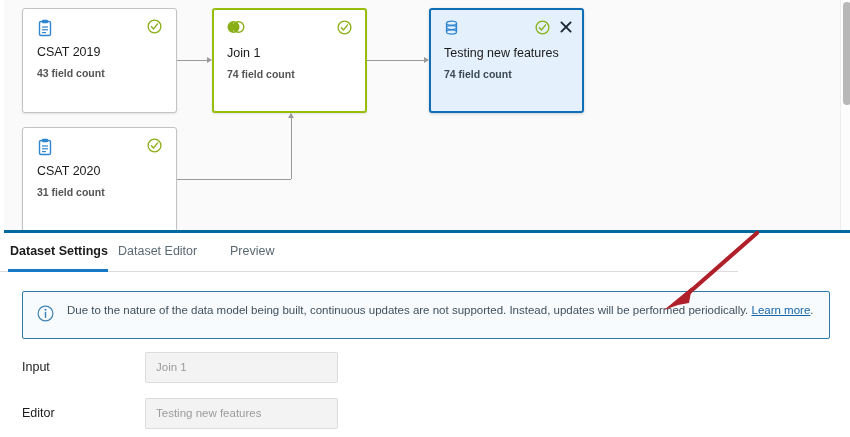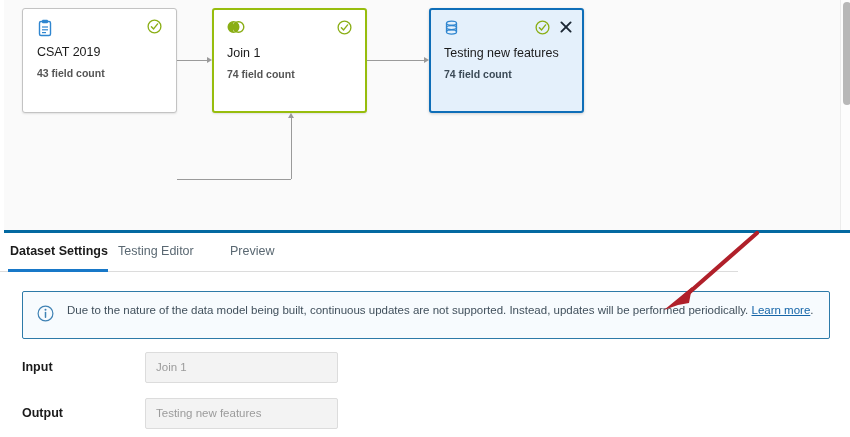--- a/index.html
+++ b/index.html
@@ -146,21 +146,21 @@
     position: absolute; left: 44px; top: 10px; right: 14px;
     font-size: 11.5px; line-height: 16.5px; color: #41505c;
   }
   .banner .link {
     color: #1565a8; text-decoration: underline; cursor: pointer; text-align: center;
   }
 
   .field-row { position: absolute; left: 22px; }
   .field-row .lbl {
     position: absolute; left: 0; top: 8px;
-    font-size: 12.5px; font-weight: bold; color: #1b1b1b;
+    font-size: 12.5px; font-weight: normal; color: #1b1b1b;
   }
   .field-row .box {
     position: absolute; left: 123px; top: 0;
     width: 193px; height: 31px;
     background: #f3f3f3;
     border: 1px solid #dcdcdc;
     border-radius: 2px;
   }
   .field-row .box .val {
     position: absolute; left: 10px; top: 8px;
@@ -205,20 +205,41 @@
             <svg width="15" height="15" viewBox="0 0 15 15">
               <circle cx="7.5" cy="7.5" r="6.4" fill="none" stroke="#8aae15" stroke-width="1.3"></circle>
               <path d="M4.4 7.7 L6.6 9.9 L10.6 4.9" fill="none" stroke="#8aae15" stroke-width="1.4" stroke-linecap="round" stroke-linejoin="round"></path>
             </svg>
           </span>
         </div>
         <div class="title">CSAT 2019</div>
         <div class="sub">43 field count</div>
       </div>
 
+      <div class="node" id="node-csat2020">
+        <div class="hdr">
+          <span class="type-icon">
+            <svg width="16" height="18" viewBox="0 0 16 18">
+              <rect x="2.5" y="2.5" width="11" height="14" rx="1.5" fill="none" stroke="#2f86d0" stroke-width="1.4"></rect>
+              <rect x="5" y="0.8" width="6" height="3.4" rx="1" fill="#2f86d0"></rect>
+              <line x1="5" y1="8" x2="11" y2="8" stroke="#2f86d0" stroke-width="1.2"></line>
+              <line x1="5" y1="10.8" x2="11" y2="10.8" stroke="#2f86d0" stroke-width="1.2"></line>
+              <line x1="5" y1="13.6" x2="9" y2="13.6" stroke="#2f86d0" stroke-width="1.2"></line>
+            </svg>
+          </span>
+          <span class="ok-icon">
+            <svg width="15" height="15" viewBox="0 0 15 15">
+              <circle cx="7.5" cy="7.5" r="6.4" fill="none" stroke="#8aae15" stroke-width="1.3"></circle>
+              <path d="M4.4 7.7 L6.6 9.9 L10.6 4.9" fill="none" stroke="#8aae15" stroke-width="1.4" stroke-linecap="round" stroke-linejoin="round"></path>
+            </svg>
+          </span>
+        </div>
+        <div class="title">CSAT 2020</div>
+        <div class="sub">31 field count</div>
+      </div>
 
       <div class="node" id="node-join1">
         <div class="hdr">
           <span class="type-icon">
             <svg width="18" height="14" viewBox="0 0 18 14">
               <circle cx="6.5" cy="7" r="5.3" fill="none" stroke="#8aae15" stroke-width="1.4"></circle>
               <circle cx="11.5" cy="7" r="5.3" fill="none" stroke="#8aae15" stroke-width="1.4"></circle>
               <path d="M9 2.25 A5.3 5.3 0 0 0 9 11.75 A5.3 5.3 0 0 0 9 2.25 Z" fill="#8aae15"></path>
               <path d="M6.5 1.7 A5.3 5.3 0 0 0 6.5 12.3 Z" fill="#8aae15"></path>
             </svg>
@@ -264,21 +285,21 @@
 
     </div>
 
     <div class="vscroll-track">
       <div class="vscroll-thumb"></div>
     </div>
   </div>
 
   <div class="tabbar">
     <div class="tab active" id="tab-0">Dataset Settings</div>
-    <div class="tab" id="tab-1">Testing Editor</div>
+    <div class="tab" id="tab-1">Dataset Editor</div>
     <div class="tab" id="tab-2">Preview</div>
     <div class="tab-underline"></div>
   </div>
 
   <div class="panel">
 
     <div class="banner">
       <span class="info-icon">
         <svg width="17" height="17" viewBox="0 0 17 17">
           <circle cx="8.5" cy="8.5" r="7.4" fill="none" stroke="#3f82b4" stroke-width="1.2"></circle>
@@ -290,21 +311,21 @@
     </div>
 
     <div class="field-row" id="row-input">
       <div class="lbl">Input</div>
       <div class="box">
         <div class="val">Join 1</div>
       </div>
     </div>
 
     <div class="field-row" id="row-output">
-      <div class="lbl">Output</div>
+      <div class="lbl">Editor</div>
       <div class="box">
         <div class="val">Testing new features</div>
       </div>
     </div>
 
   </div>
 
   <svg class="annot-arrow" width="850" height="437">
     <line x1="757" y1="233" x2="684" y2="297" stroke="#b0202a" stroke-width="4.2" stroke-linecap="round"></line>
     <polygon points="664,310 692,287 689,303 678,305" fill="#b0202a"></polygon>

